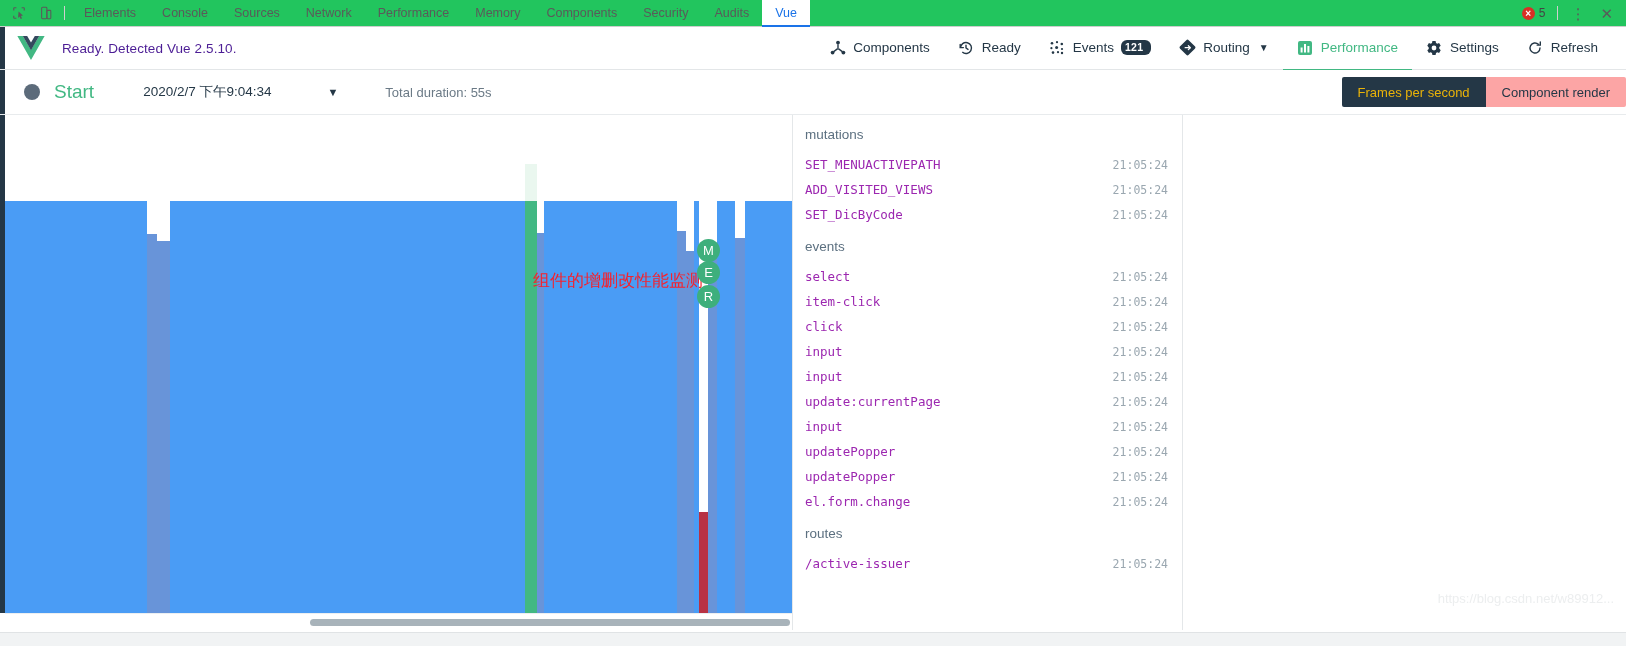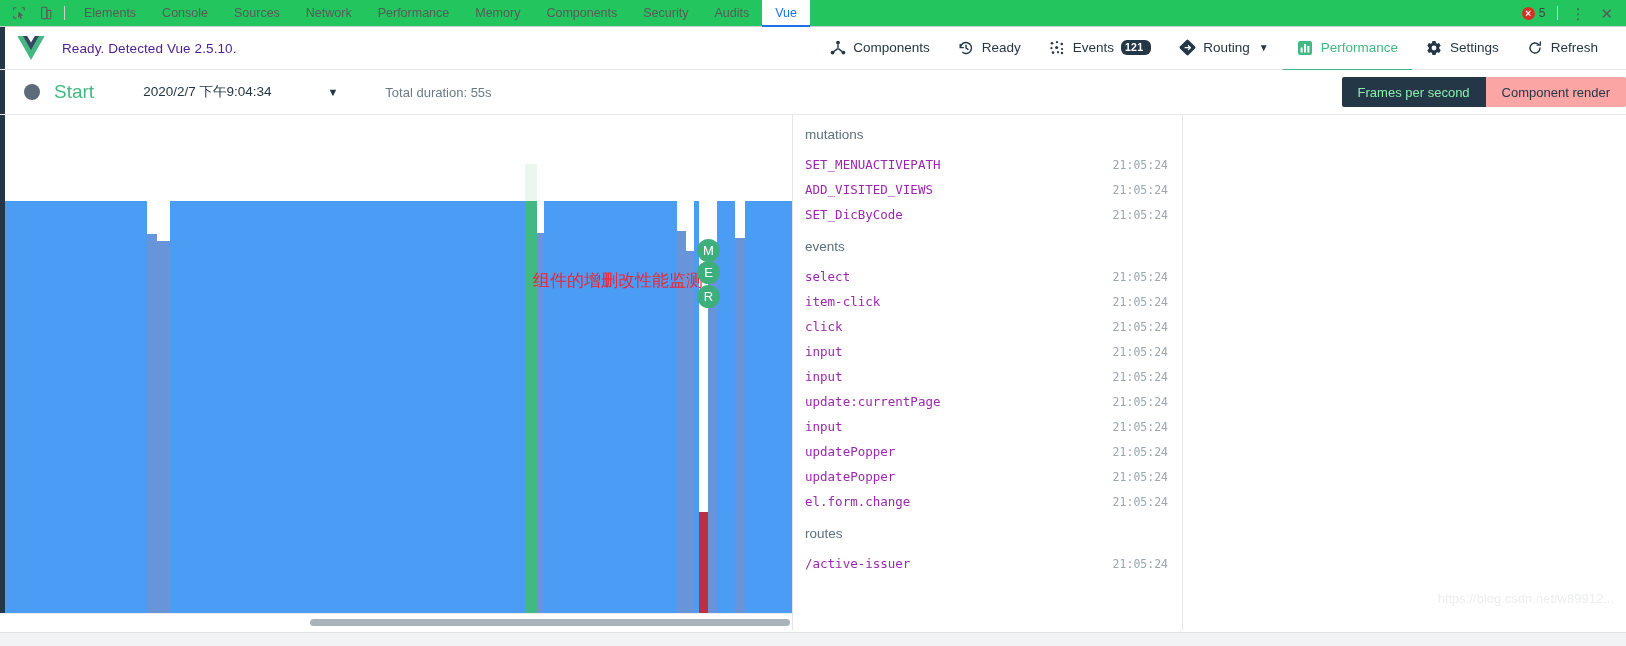--- a/index.html
+++ b/index.html
@@ -219,21 +219,21 @@
     border-radius: 2px;
     overflow: hidden;
   }
   .mode-btn {
     display: flex; align-items: center;
     padding: 0 16px;
     font-size: 13px;
     box-sizing: border-box;
     white-space: nowrap;
   }
-  .mode-btn.active { background: #243746; color: #86efac; }
+  .mode-btn.active { background: #243746; color: #eab308; }
   .mode-btn.inactive { background: #fca5a5; color: #243746; }
 
   
   .main {
     display: flex;
     height: 515px;
     position: relative;
   }
   .chart-pane {
     width: 793px;

